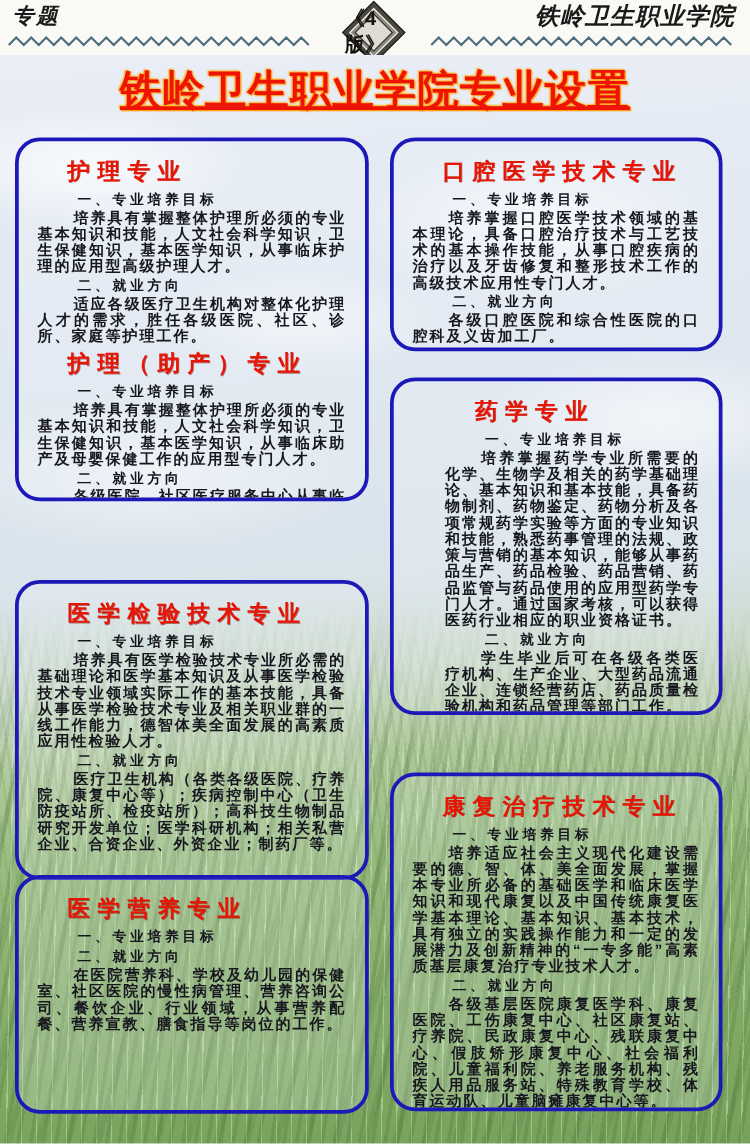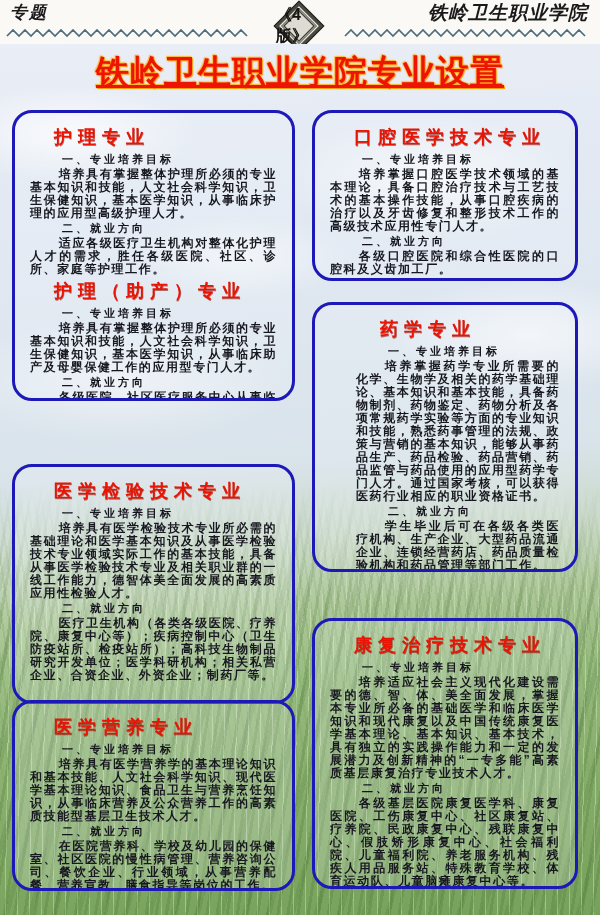--- a/index.html
+++ b/index.html
@@ -126,21 +126,20 @@
       <p class="body-text">培养具有医学检验技术专业所必需的基础理论和医学基本知识及从事医学检验技术专业领域实际工作的基本技能，具备从事医学检验技术专业及相关职业群的一线工作能力，德智体美全面发展的高素质应用性检验人才。</p>
       <p class="sub-heading">二、就业方向</p>
       <p class="body-text">医疗卫生机构（各类各级医院、疗养院、康复中心等）；疾病控制中心（卫生防疫站所、检疫站所）；高科技生物制品研究开发单位；医学科研机构；相关私营企业、合资企业、外资企业；制药厂等。</p>
     </div>
   </div>
 
   <div class="box" id="box-l3">
     <div class="section">
       <h3 class="sec-title">医学营养专业</h3>
       <p class="sub-heading">一、专业培养目标</p>
-      <p class="body-text">培养具有医学营养学的基本理论知识和基本技能、人文社会科学知识、现代医学基本理论知识、食品卫生与营养烹饪知识，从事临床营养及公众营养工作的高素质技能型基层卫生技术人才。</p>
       <p class="sub-heading">二、就业方向</p>
       <p class="body-text">在医院营养科、学校及幼儿园的保健室、社区医院的慢性病管理、营养咨询公司、餐饮企业、行业领域，从事营养配餐、营养宣教、膳食指导等岗位的工作。</p>
     </div>
   </div>
 
   <div class="box" id="box-r1">
     <div class="section">
       <h3 class="sec-title">口腔医学技术专业</h3>
       <p class="sub-heading">一、专业培养目标</p>
       <p class="body-text">培养掌握口腔医学技术领域的基本理论，具备口腔治疗技术与工艺技术的基本操作技能，从事口腔疾病的治疗以及牙齿修复和整形技术工作的高级技术应用性专门人才。</p>

